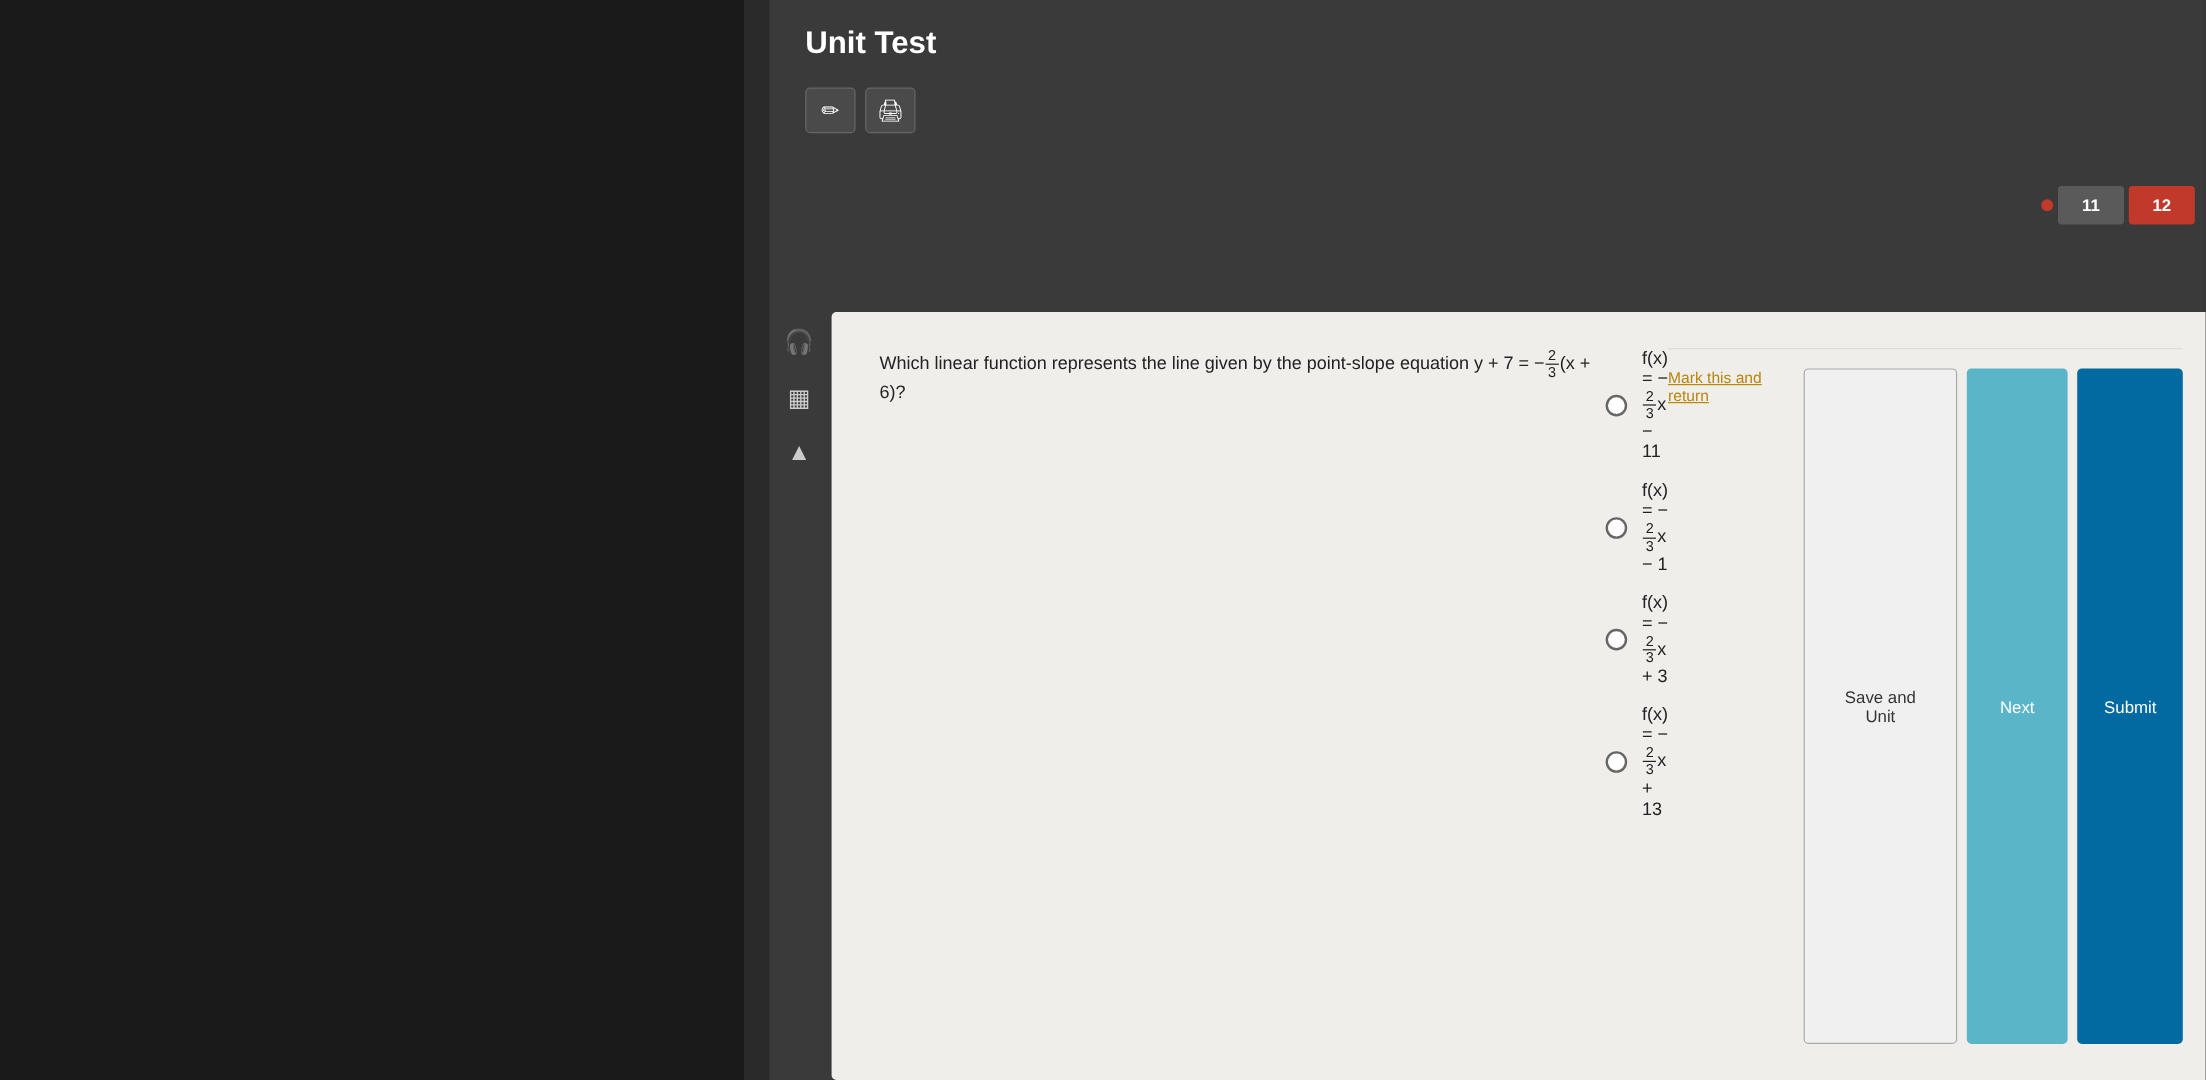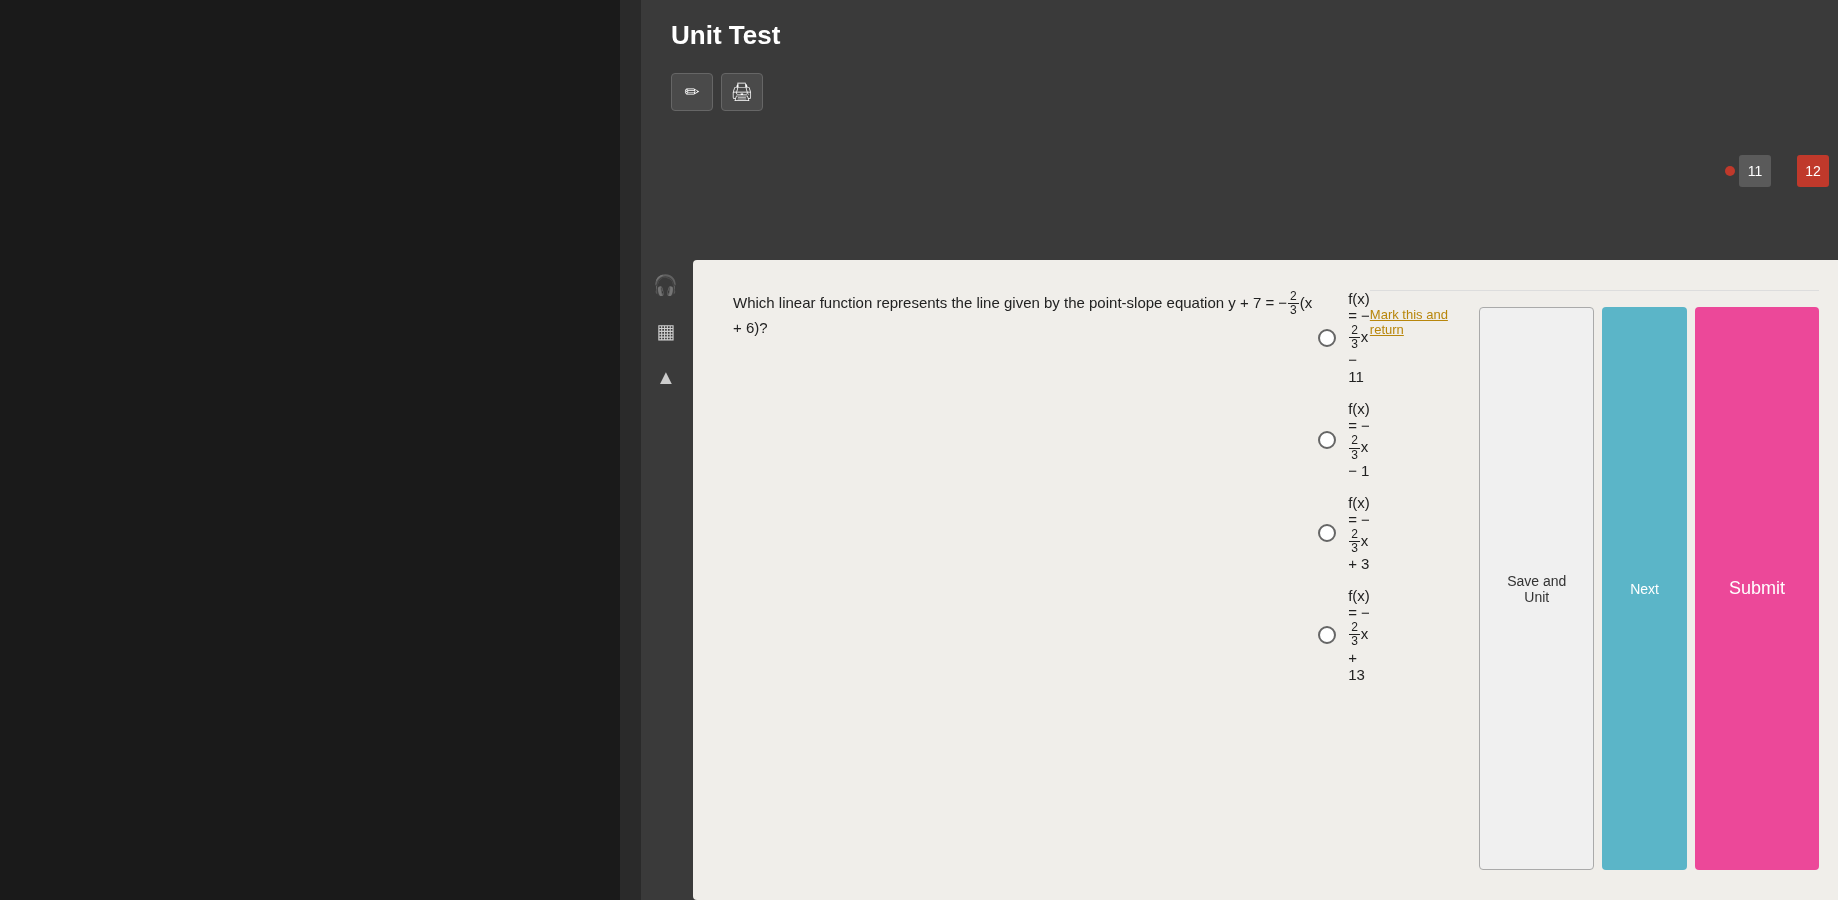--- a/index.html
+++ b/index.html
@@ -96,40 +96,39 @@
     }
 
     .page-nav-dot {
       width: 10px;
       height: 10px;
       background: #c0392b;
       border-radius: 50%;
     }
 
     .page-num {
-      width: 32px;
+      width: 55px;
       height: 32px;
       display: flex;
       align-items: center;
       justify-content: center;
       font-size: 14px;
-      font-weight: normal;
+      font-weight: bold;
       border-radius: 3px;
       cursor: pointer;
     }
 
     .page-num-inactive {
       background: #5a5a5a;
       color: #ffffff;
     }
 
     .page-num-active {
       background: #c0392b;
       color: #ffffff;
-      margin-left: 22px;
     }
 
     
     .sidebar-icons {
       position: absolute;
       left: 0;
       top: 130px;
       width: 52px;
       display: flex;
       flex-direction: column;
@@ -254,25 +253,25 @@
       padding: 10px 28px;
       background: #5bb5c8;
       border: none;
       border-radius: 4px;
       font-size: 14px;
       color: #ffffff;
       cursor: pointer;
     }
 
     .btn-submit {
-      padding: 10px 34px;
-      background: #ec4899;
+      padding: 10px 22px;
+      background: #0369a1;
       border: none;
       border-radius: 4px;
-      font-size: 18px;
+      font-size: 14px;
       color: #ffffff;
       cursor: pointer;
     }
   </style>
 </head>
 <body>
 
 <div class="left-dark"></div>
 
 <div class="main-area">

